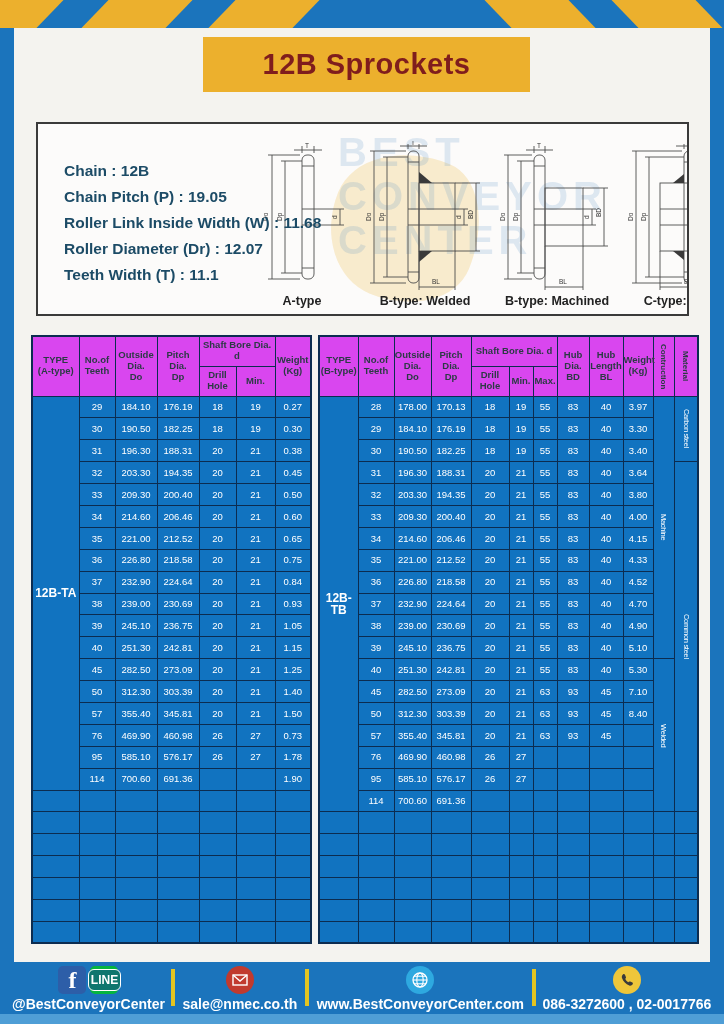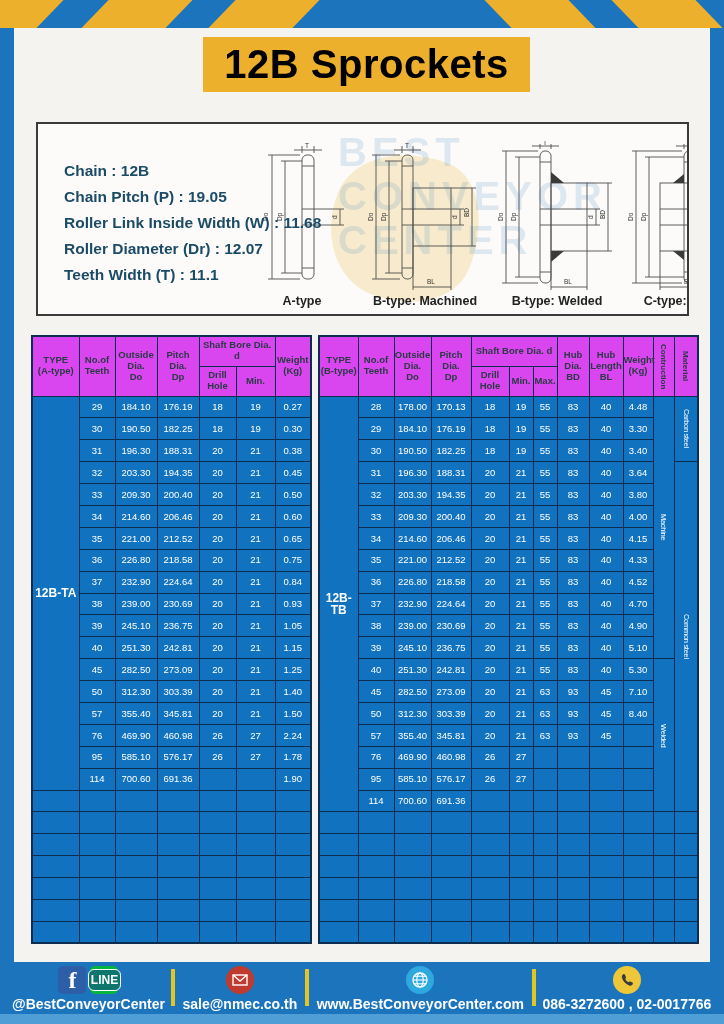--- a/index.html
+++ b/index.html
@@ -8,21 +8,21 @@
          font-family:"Liberation Sans","DejaVu Sans",sans-serif;}
   
   .topbar{position:absolute;left:0;top:0;width:724px;height:28px;background:#1b74bc;overflow:hidden;}
   .stripe{position:absolute;top:0;height:28px;width:84px;background:#ecb02d;}
   .stripe.l{transform:skewX(-44deg);}
   .stripe.r{transform:skewX(44deg);}
   
   .page{position:absolute;left:14px;top:28px;width:696px;height:934px;background:#f4f3ef;}
   .title-box{position:absolute;left:189px;top:9px;width:327px;height:55px;background:#ecb02d;
              display:flex;align-items:center;justify-content:center;}
-  .title-box h1{margin:0;font-size:40px;font-weight:bold;color:#000000;letter-spacing:.5px;}
+  .title-box h1{margin:0;font-size:29px;font-weight:bold;color:#7f1d1d;letter-spacing:.5px;}
   
   .panel{position:absolute;left:22px;top:94px;width:653px;height:194px;background:#fcfbfa;
          border:2px solid #3a3a3a;overflow:hidden;}
   .wm{position:absolute;left:300px;top:6px;width:340px;line-height:44px;font-size:40px;font-weight:bold;
       letter-spacing:5px;color:rgba(60,130,190,.16);z-index:0;white-space:pre-line;}
   .wm-blob{position:absolute;left:292px;top:28px;width:150px;height:150px;z-index:0;
       background:rgba(236,176,45,.22);border-radius:62% 38% 55% 45% / 45% 60% 40% 55%;transform:rotate(22deg);}
   .specs{position:absolute;left:26px;top:34px;z-index:2;}
   .spec-line{font-size:15.5px;font-weight:bold;color:#1c4b66;line-height:26px;white-space:nowrap;}
   .figures{position:absolute;left:212px;right:4px;top:2px;bottom:2px;display:flex;
@@ -121,56 +121,20 @@
             <line x1="64" y1="68" x2="94" y2="68"></line>
               <line x1="64" y1="84" x2="94" y2="84"></line>
             <line x1="90" y1="68" x2="90" y2="84"></line>
             <text transform="rotate(-90 87 78)" x="87" y="78">d</text>
           </svg>
           <div class="fig-cap">A-type</div>
         </div>
 
         <div class="fig">
           <svg class="draw" width="122" height="152" viewBox="0 0 122 152">
-            <rect x="38" y="14" width="11" height="124" rx="5"></rect>
-            <line x1="38" y1="25" x2="49" y2="25"></line>
-              <line x1="38" y1="127" x2="49" y2="127"></line>
-            <rect x="49" y="47" width="38" height="58"></rect>
-            <line x1="38" y1="68" x2="87" y2="68"></line>
-              <line x1="38" y1="84" x2="87" y2="84"></line>
-            <line x1="38" y1="12" x2="38" y2="5"></line>
-              <line x1="49" y1="12" x2="49" y2="5"></line>
-            <line x1="30" y1="9" x2="57" y2="9"></line>
-            <text x="41" y="6.5">T</text>
-            <line x1="36" y1="14" x2="8" y2="14"></line>
-              <line x1="36" y1="138" x2="8" y2="138"></line>
-            <line x1="12" y1="14" x2="12" y2="138"></line>
-            <text transform="rotate(-90 8.5 80)" x="8.5" y="80">Do</text>
-            <line x1="38" y1="20" x2="21" y2="20"></line>
-              <line x1="38" y1="132" x2="21" y2="132"></line>
-            <line x1="25" y1="20" x2="25" y2="132"></line>
-            <text transform="rotate(-90 21.5 80)" x="21.5" y="80">Dp</text>
-            <line x1="87" y1="68" x2="100" y2="68"></line>
-              <line x1="87" y1="84" x2="100" y2="84"></line>
-            <line x1="96" y1="68" x2="96" y2="84"></line>
-            <text transform="rotate(-90 93 78)" x="93" y="78">d</text>
-            <line x1="87" y1="47" x2="112" y2="47"></line>
-              <line x1="87" y1="105" x2="112" y2="105"></line>
-            <line x1="108" y1="47" x2="108" y2="105"></line>
-            <text transform="rotate(-90 105 76)" x="105" y="76">BD</text>
-            <line x1="49" y1="105" x2="49" y2="149"></line>
-              <line x1="87" y1="105" x2="87" y2="149"></line>
-            <line x1="49" y1="146" x2="87" y2="146"></line>
-            <text x="63" y="143">BL</text>
-          </svg>
-          <div class="fig-cap">B-type: Machined</div>
-        </div>
-
-        <div class="fig">
-          <svg class="draw" width="122" height="152" viewBox="0 0 122 152">
             <rect x="44" y="10" width="11" height="132" rx="5"></rect>
             <line x1="44" y1="21" x2="55" y2="21"></line>
               <line x1="44" y1="131" x2="55" y2="131"></line>
             <rect x="55" y="42" width="36" height="68"></rect>
             <polygon points="55,42 55,31 68,42"></polygon>
               <polygon points="55,110 55,121 68,110"></polygon>
             <line x1="44" y1="68" x2="91" y2="68"></line>
               <line x1="44" y1="84" x2="91" y2="84"></line>
             <line x1="44" y1="8" x2="44" y2="3"></line>
               <line x1="55" y1="8" x2="55" y2="3"></line>
@@ -191,20 +155,56 @@
             <line x1="91" y1="42" x2="116" y2="42"></line>
               <line x1="91" y1="110" x2="116" y2="110"></line>
             <line x1="112" y1="42" x2="112" y2="110"></line>
             <text transform="rotate(-90 109 78)" x="109" y="78">BD</text>
             <line x1="55" y1="110" x2="55" y2="149"></line>
               <line x1="91" y1="110" x2="91" y2="149"></line>
             <line x1="55" y1="146" x2="91" y2="146"></line>
             <text x="68" y="143">BL</text>
           </svg>
           <div class="fig-cap">B-type: Welded</div>
+        </div>
+
+        <div class="fig">
+          <svg class="draw" width="122" height="152" viewBox="0 0 122 152">
+            <rect x="38" y="14" width="11" height="124" rx="5"></rect>
+            <line x1="38" y1="25" x2="49" y2="25"></line>
+              <line x1="38" y1="127" x2="49" y2="127"></line>
+            <rect x="49" y="47" width="38" height="58"></rect>
+            <line x1="38" y1="68" x2="87" y2="68"></line>
+              <line x1="38" y1="84" x2="87" y2="84"></line>
+            <line x1="38" y1="12" x2="38" y2="5"></line>
+              <line x1="49" y1="12" x2="49" y2="5"></line>
+            <line x1="30" y1="9" x2="57" y2="9"></line>
+            <text x="41" y="6.5">T</text>
+            <line x1="36" y1="14" x2="8" y2="14"></line>
+              <line x1="36" y1="138" x2="8" y2="138"></line>
+            <line x1="12" y1="14" x2="12" y2="138"></line>
+            <text transform="rotate(-90 8.5 80)" x="8.5" y="80">Do</text>
+            <line x1="38" y1="20" x2="21" y2="20"></line>
+              <line x1="38" y1="132" x2="21" y2="132"></line>
+            <line x1="25" y1="20" x2="25" y2="132"></line>
+            <text transform="rotate(-90 21.5 80)" x="21.5" y="80">Dp</text>
+            <line x1="87" y1="68" x2="100" y2="68"></line>
+              <line x1="87" y1="84" x2="100" y2="84"></line>
+            <line x1="96" y1="68" x2="96" y2="84"></line>
+            <text transform="rotate(-90 93 78)" x="93" y="78">d</text>
+            <line x1="87" y1="47" x2="112" y2="47"></line>
+              <line x1="87" y1="105" x2="112" y2="105"></line>
+            <line x1="108" y1="47" x2="108" y2="105"></line>
+            <text transform="rotate(-90 105 76)" x="105" y="76">BD</text>
+            <line x1="49" y1="105" x2="49" y2="149"></line>
+              <line x1="87" y1="105" x2="87" y2="149"></line>
+            <line x1="49" y1="146" x2="87" y2="146"></line>
+            <text x="63" y="143">BL</text>
+          </svg>
+          <div class="fig-cap">B-type: Machined</div>
         </div>
 
         <div class="fig">
           <svg class="draw" width="122" height="152" viewBox="0 0 122 152">
             <rect x="32" y="42" width="58" height="68"></rect>
             <rect x="56" y="10" width="11" height="132" rx="5"></rect>
             <line x1="56" y1="21" x2="67" y2="21"></line>
               <line x1="56" y1="131" x2="67" y2="131"></line>
             <polygon points="56,42 56,33 45,42"></polygon>
               <polygon points="67,42 67,33 78,42"></polygon>
@@ -394,21 +394,21 @@
             <td>20</td>
             <td>21</td>
             <td>1.50</td>
           </tr>
           <tr>
             <td>76</td>
             <td>469.90</td>
             <td>460.98</td>
             <td>26</td>
             <td>27</td>
-            <td>2.24</td>
+            <td>0.73</td>
           </tr>
           <tr>
             <td>95</td>
             <td>585.10</td>
             <td>576.17</td>
             <td>26</td>
             <td>27</td>
             <td>1.78</td>
           </tr>
           <tr>
@@ -532,21 +532,21 @@
           <tr>
             <td class="type-cell" rowspan="19">12B-TB</td>
             <td>28</td>
             <td>178.00</td>
             <td>170.13</td>
             <td>18</td>
             <td>19</td>
             <td>55</td>
             <td>83</td>
             <td>40</td>
-            <td>4.48</td>
+            <td>3.97</td>
             <td class="vtext" rowspan="12">Machine</td>
             <td class="vtext" rowspan="3">Carbon steel</td>
           </tr>
           <tr>
             <td>29</td>
             <td>184.10</td>
             <td>176.19</td>
             <td>18</td>
             <td>19</td>
             <td>55</td>

